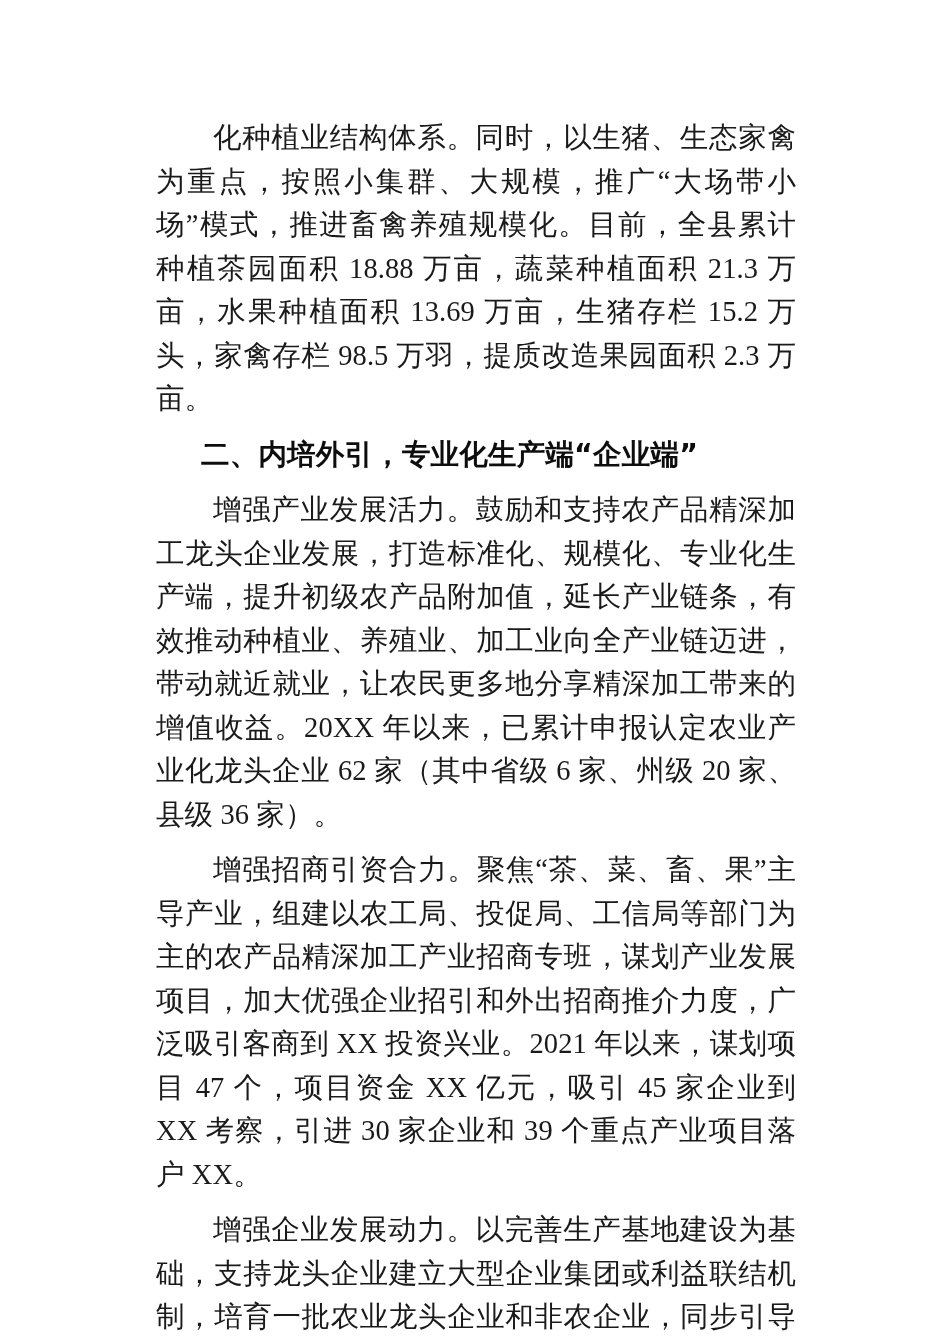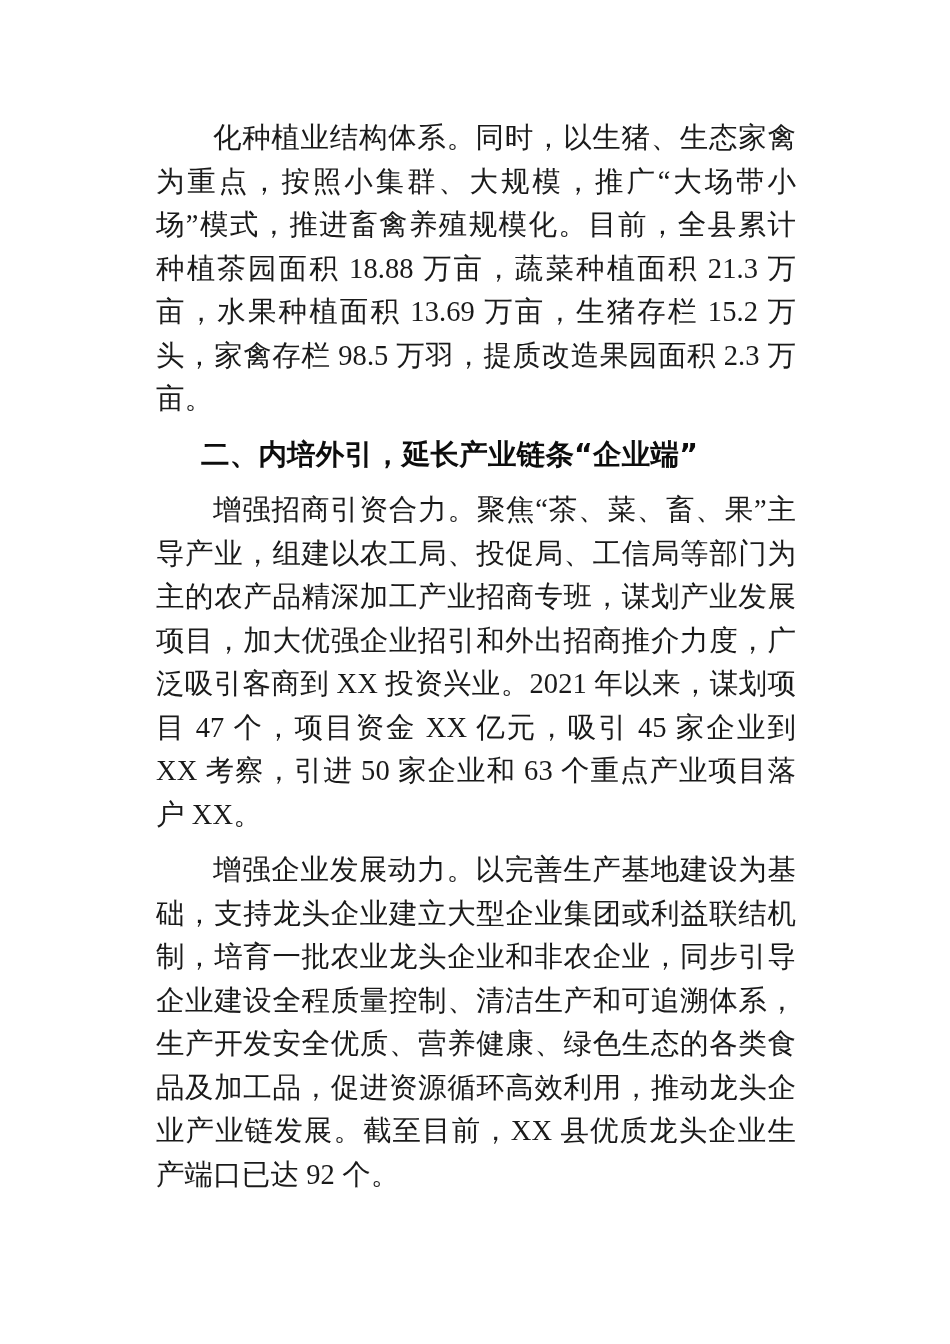--- a/index.html
+++ b/index.html
@@ -45,17 +45,18 @@
     text-align: left;
     letter-spacing: 0.2px;
   }
 </style>
 </head>
 <body>
 
 <div class="page">
   <div class="doc-body">
       <p class="para">化种植业结构体系。同时，以生猪、生态家禽为重点，按照小集群、大规模，推广“大场带小场”模式，推进畜禽养殖规模化。目前，全县累计种植茶园面积 18.88 万亩，蔬菜种植面积 21.3 万亩，水果种植面积 13.69 万亩，生猪存栏 15.2 万头，家禽存栏 98.5 万羽，提质改造果园面积 2.3 万亩。</p>
-      <p class="heading">二、内培外引，延长产业链条“企业端”</p>
-      <p class="para">增强招商引资合力。聚焦“茶、菜、畜、果”主导产业，组建以农工局、投促局、工信局等部门为主的农产品精深加工产业招商专班，谋划产业发展项目，加大优强企业招引和外出招商推介力度，广泛吸引客商到 XX 投资兴业。2021 年以来，谋划项目 47 个，项目资金 XX 亿元，吸引 45 家企业到 XX 考察，引进 50 家企业和 63 个重点产业项目落户 XX。</p>
+      <p class="heading">二、内培外引，专业化生产端“企业端”</p>
+      <p class="para">增强产业发展活力。鼓励和支持农产品精深加工龙头企业发展，打造标准化、规模化、专业化生产端，提升初级农产品附加值，延长产业链条，有效推动种植业、养殖业、加工业向全产业链迈进，带动就近就业，让农民更多地分享精深加工带来的增值收益。20XX 年以来，已累计申报认定农业产业化龙头企业 62 家（其中省级 6 家、州级 20 家、县级 36 家）。</p>
+      <p class="para">增强招商引资合力。聚焦“茶、菜、畜、果”主导产业，组建以农工局、投促局、工信局等部门为主的农产品精深加工产业招商专班，谋划产业发展项目，加大优强企业招引和外出招商推介力度，广泛吸引客商到 XX 投资兴业。2021 年以来，谋划项目 47 个，项目资金 XX 亿元，吸引 45 家企业到 XX 考察，引进 30 家企业和 39 个重点产业项目落户 XX。</p>
       <p class="para">增强企业发展动力。以完善生产基地建设为基础，支持龙头企业建立大型企业集团或利益联结机制，培育一批农业龙头企业和非农企业，同步引导企业建设全程质量控制、清洁生产和可追溯体系，生产开发安全优质、营养健康、绿色生态的各类食品及加工品，促进资源循环高效利用，推动龙头企业产业链发展。截至目前，XX 县优质龙头企业生产端口已达 92 个。</p>
     </div>
 </div>
 
 </body></html>

